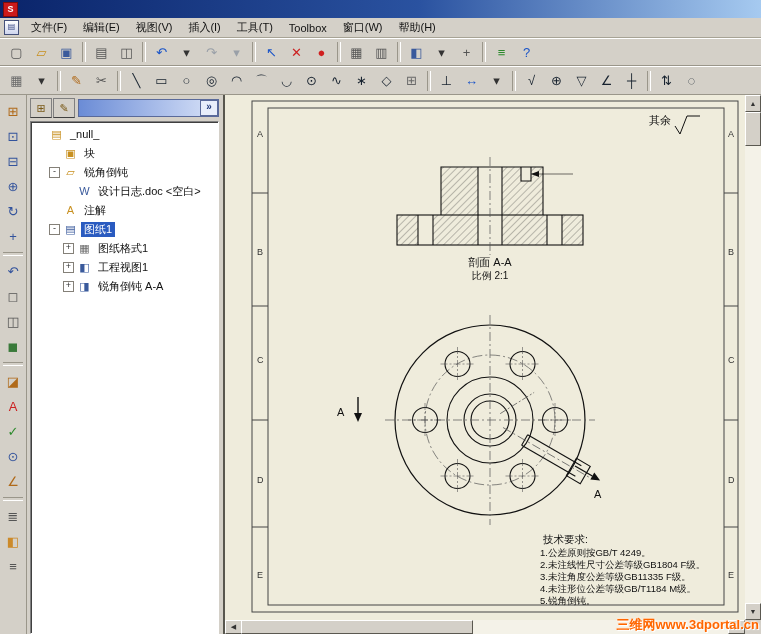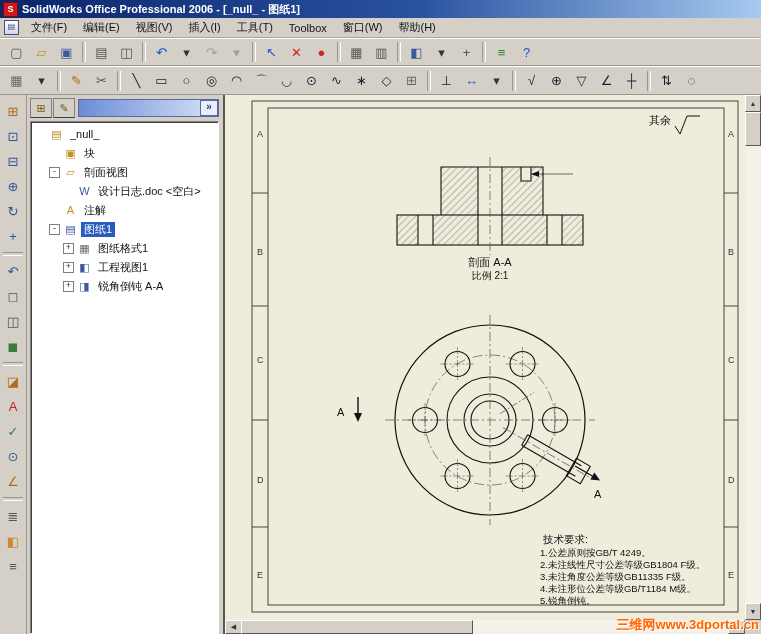--- a/index.html
+++ b/index.html
@@ -74,21 +74,20 @@
   .watermark{position:absolute;right:2px;bottom:0px;font-size:13px;font-weight:bold;color:#ff6600;
     text-shadow:1px 1px 0 #fff,-1px -1px 0 #ffe8d0,0 0 3px #fff;z-index:50;}
 </style>
 </head>
 <body>
 
 <div id="app">
 
   <div class="titlebar">
     <span class="sw-logo">S</span>
-    <span>SolidWorks Office Professional 2006 - [_null_ - 图纸1]</span>
   </div>
 
   <div class="menubar">
     <span class="mdi-doc-icon">▤</span>
 
       <span class="menu-item">文件(F)</span>
 
       <span class="menu-item">编辑(E)</span>
 
       <span class="menu-item">视图(V)</span>
@@ -439,21 +438,21 @@
 
         <div class="tree-row" style="padding-left: 18px;">
           <span class="expand"></span>
           <span class="t-icon ic-gold">▣</span>
           <span class="t-label">块</span>
         </div>
 
         <div class="tree-row" style="padding-left: 18px;">
           <span class="expand">-</span>
           <span class="t-icon ic-gold">▱</span>
-          <span class="t-label">剖面视图</span>
+          <span class="t-label">锐角倒钝</span>
         </div>
 
         <div class="tree-row" style="padding-left: 32px;">
           <span class="expand"></span>
           <span class="t-icon ic-blue">W</span>
           <span class="t-label">设计日志.doc &lt;空白&gt;</span>
         </div>
 
         <div class="tree-row" style="padding-left: 18px;">
           <span class="expand"></span>

